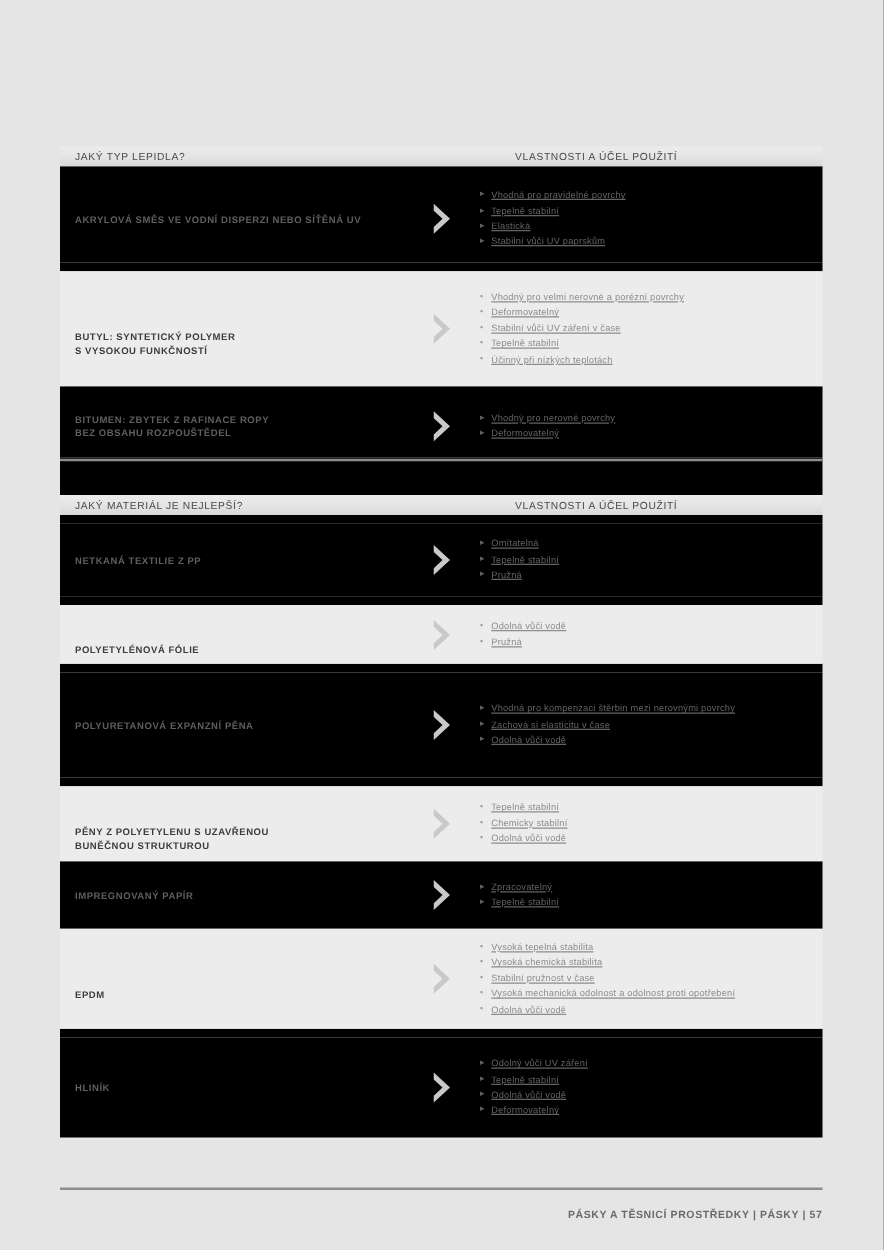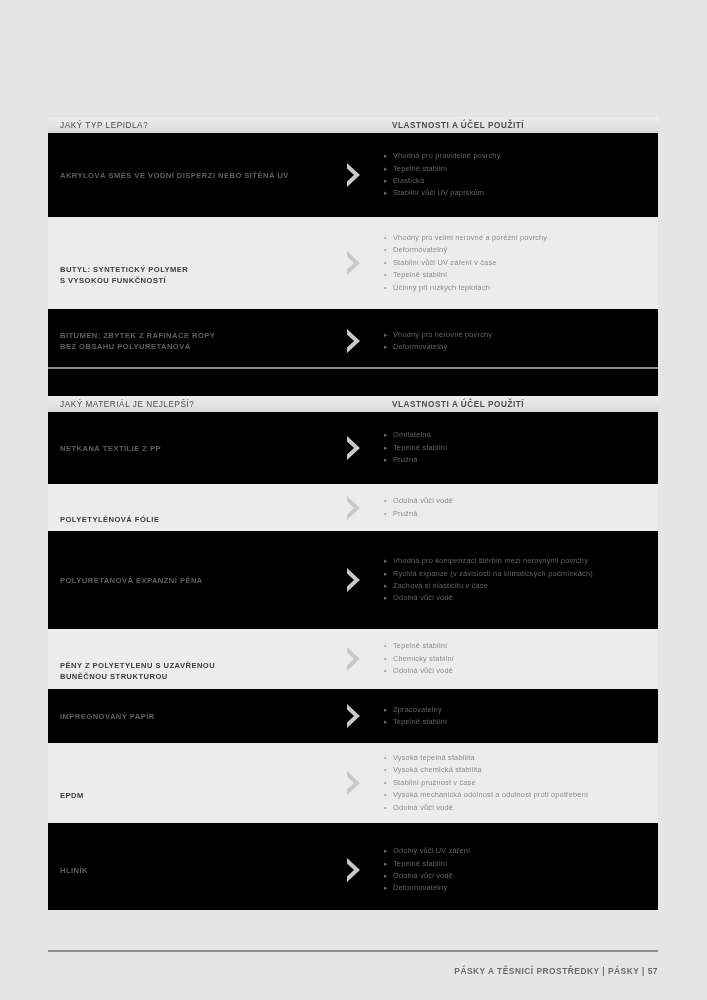--- a/index.html
+++ b/index.html
@@ -40,25 +40,25 @@
     position: absolute;
     left: 12px;
     font-size: 8.2px;
     letter-spacing: 0.55px;
     color: #4a4a4a;
     font-weight: 400;
     white-space: nowrap;
   }
   .table-header .th-right {
     position: absolute;
-    left: 344px;
+    left: 364px;
     font-size: 8.2px;
     letter-spacing: 0.55px;
     color: #4a4a4a;
-    font-weight: 700;
+    font-weight: 400;
     white-space: nowrap;
   }
 
   
   .row {
     display: flex;
     align-items: center;
     position: relative;
     box-sizing: border-box;
   }
@@ -111,21 +111,21 @@
   .bullet {
     width: 9px;
     flex: 0 0 9px;
     display: inline-block;
     text-align: left;
     font-size: 7px;
     line-height: 12.4px;
   }
   .row.light .bullet { color: #9a9a9a; }
   .row.dark  .bullet { color: #636363; }
-  .prop-text { display: block; }
+  .prop-text { display: block; text-decoration: underline; }
 
   .gap {
     height: 7px;
     background: #000000;
   }
   .gap-lg {
     height: 30px;
     background: #000000;
   }
 
@@ -216,21 +216,21 @@
             </div>
             <div class="prop">
               <span class="bullet">•</span>
               <span class="prop-text">Účinný při nízkých teplotách</span>
             </div>
           </div>
         </div>
         <div class="gap"></div>
         <div class="row dark" style="height: 50px;">
           <div class="row-title">BITUMEN: ZBYTEK Z RAFINACE ROPY
-BEZ OBSAHU POLYURETANOVÁ</div>
+BEZ OBSAHU ROZPOUŠTĚDEL</div>
           <div class="row-arrow">
             <svg class="chev" width="22" height="26" viewBox="0 0 22 26" aria-hidden="true">
               <path d="M4 1 L17 13 L4 25 L4 19.5 L11 13 L4 6.5 Z"></path>
             </svg>
           </div>
           <div class="row-props">
             <div class="prop">
               <span class="bullet">▸</span>
               <span class="prop-text">Vhodný pro nerovné povrchy</span>
             </div>
@@ -297,24 +297,20 @@
               <path d="M4 1 L17 13 L4 25 L4 19.5 L11 13 L4 6.5 Z"></path>
             </svg>
           </div>
           <div class="row-props">
             <div class="prop">
               <span class="bullet">▸</span>
               <span class="prop-text">Vhodná pro kompenzaci štěrbin mezi nerovnými povrchy</span>
             </div>
             <div class="prop">
               <span class="bullet">▸</span>
-              <span class="prop-text">Rychlá expanze (v závislosti na klimatických podmínkách)</span>
-            </div>
-            <div class="prop">
-              <span class="bullet">▸</span>
               <span class="prop-text">Zachová si elasticitu v čase</span>
             </div>
             <div class="prop">
               <span class="bullet">▸</span>
               <span class="prop-text">Odolná vůči vodě</span>
             </div>
           </div>
         </div>
         <div class="gap"></div>
         <div class="row light" style="height: 60px;">

